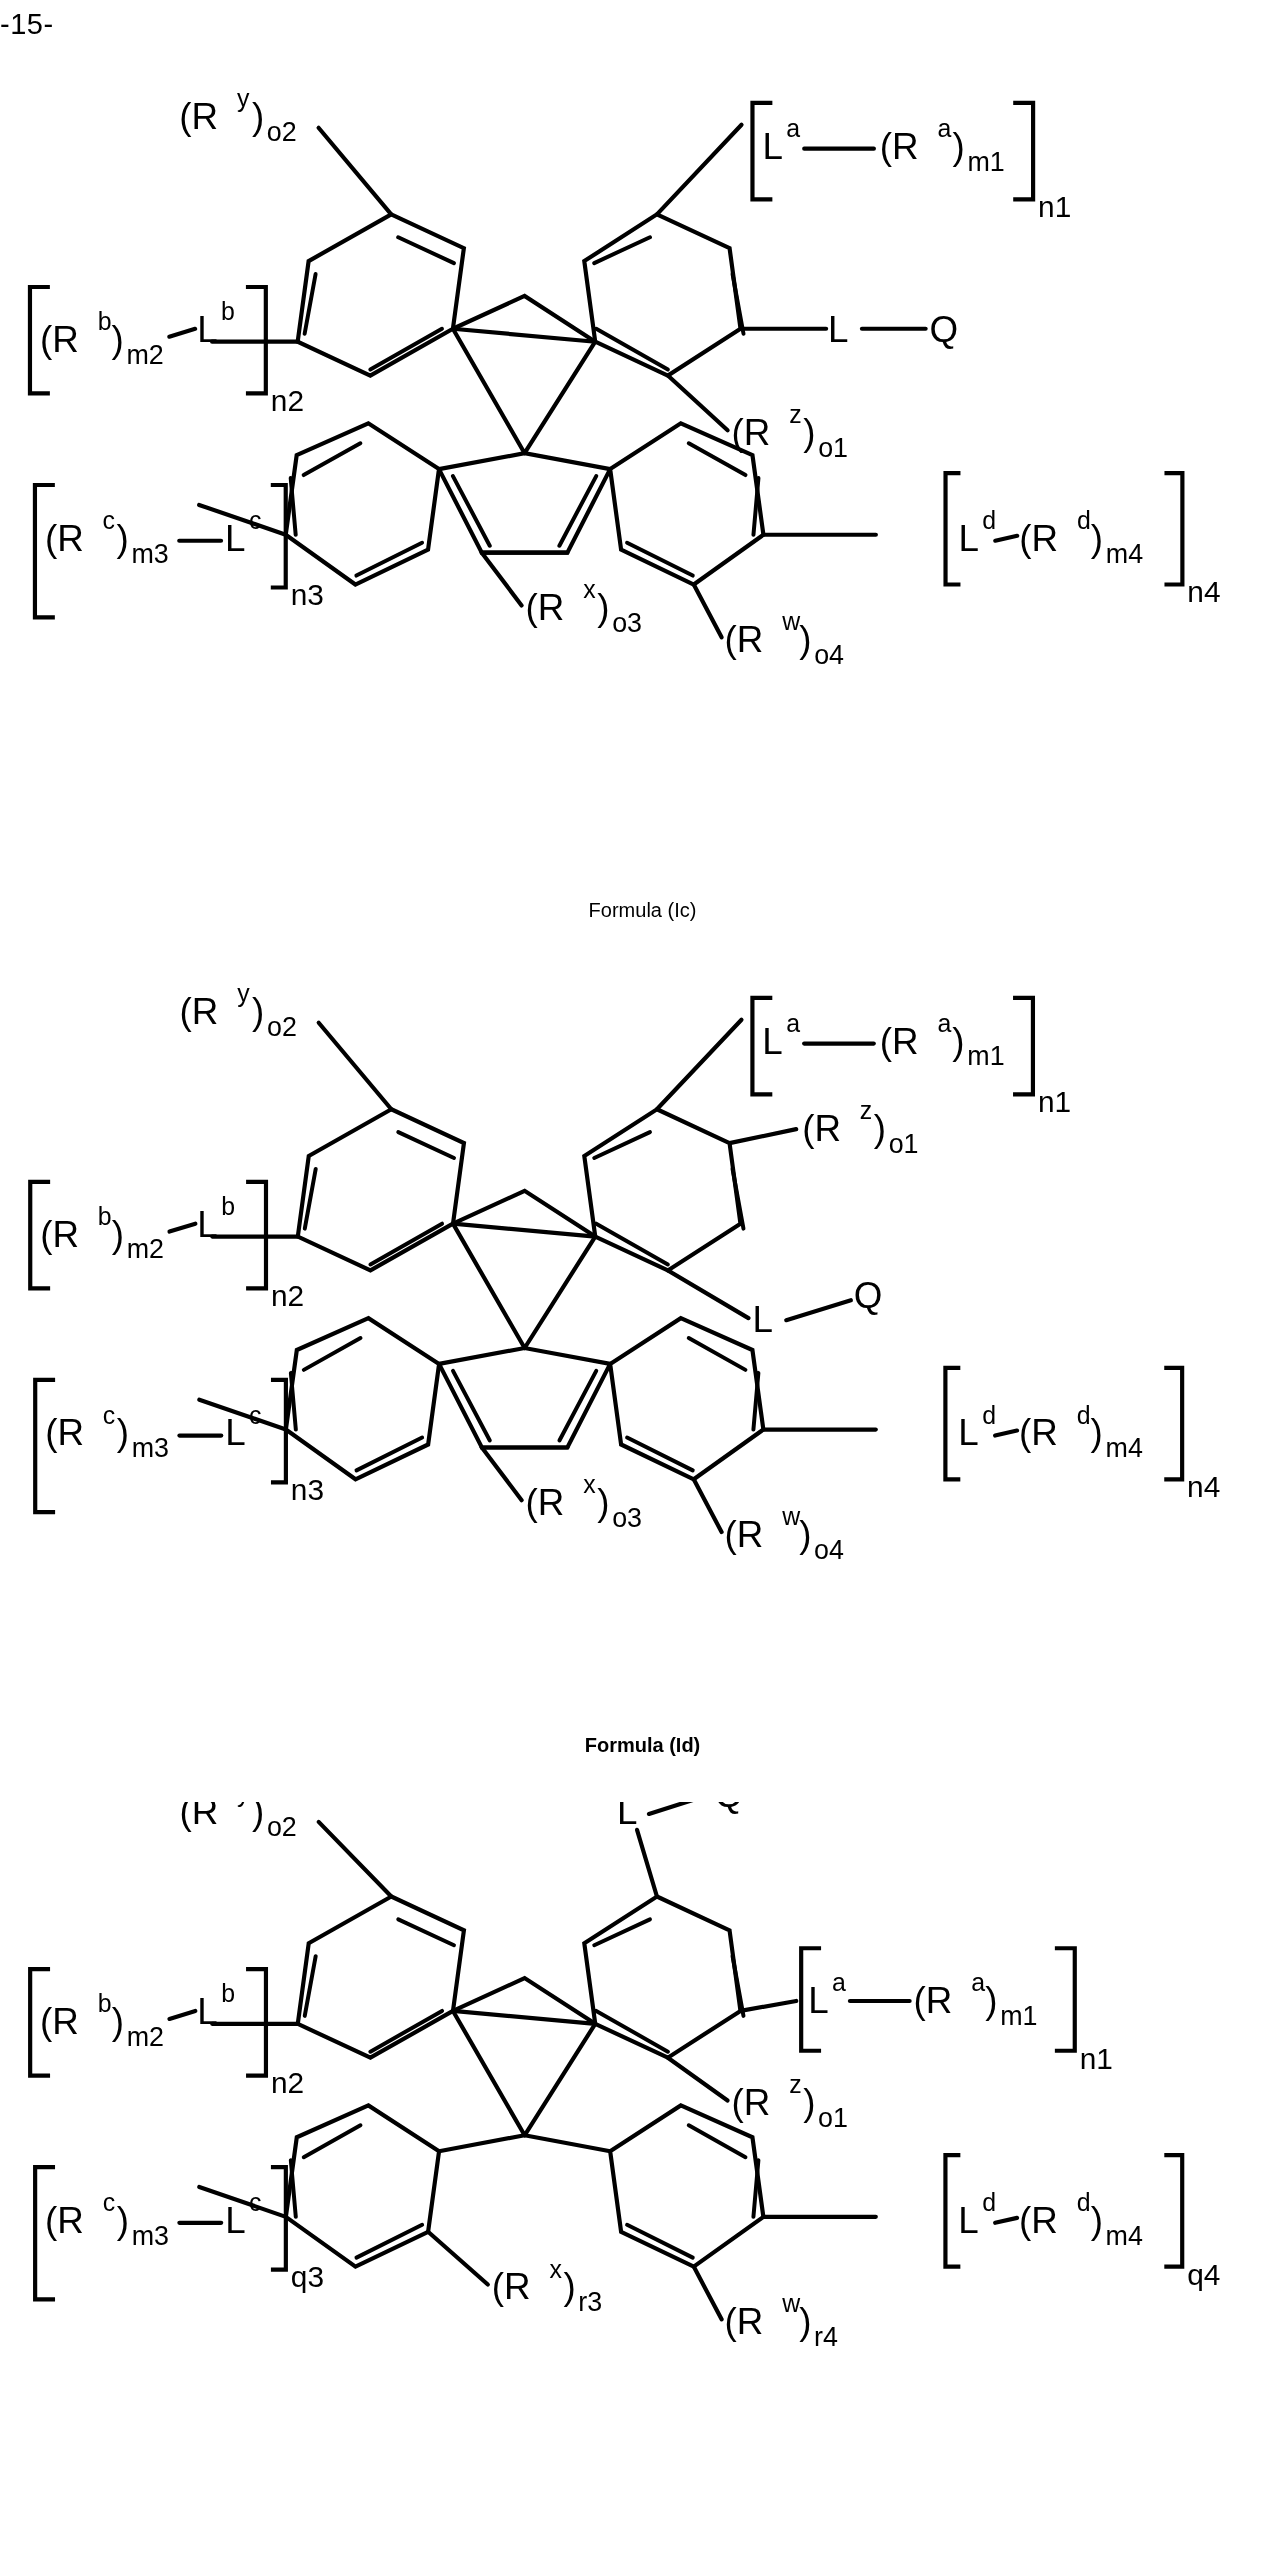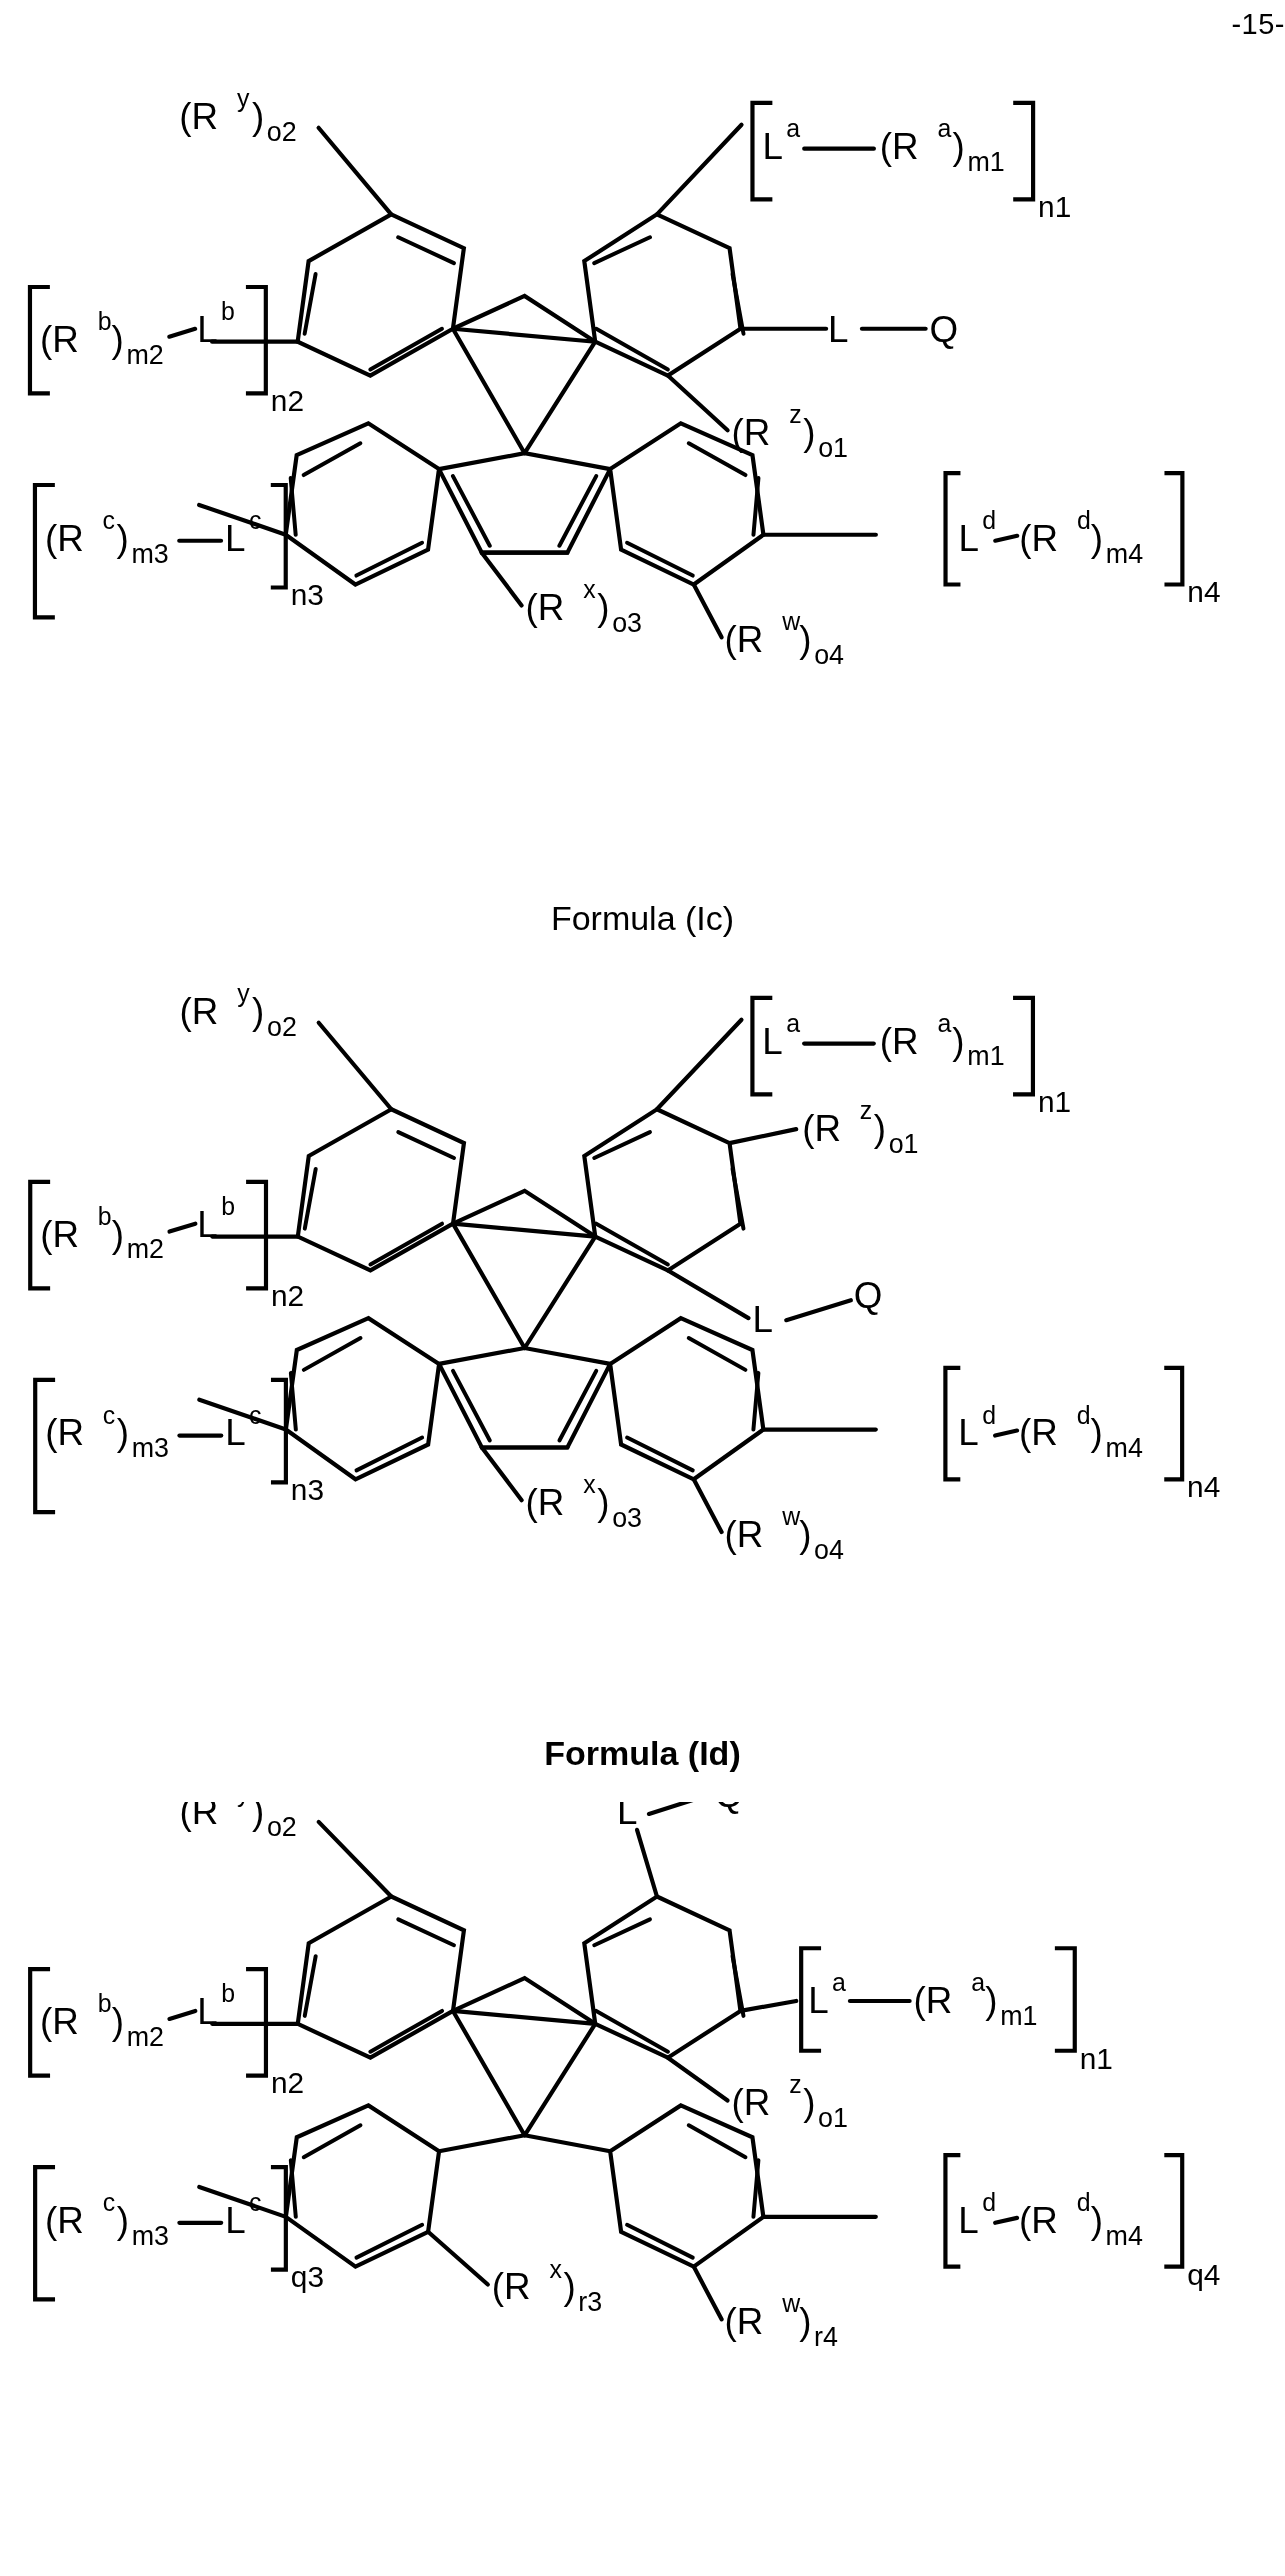--- a/index.html
+++ b/index.html
@@ -13,39 +13,39 @@
     font-family: "Liberation Sans", sans-serif;
     color: #000000;
     position: relative;
     overflow: hidden;
   }
   .page-number {
     position: absolute;
     top: 8px;
     left: 0;
     width: 100%;
-    text-align: right;
+    text-align: left;
     font-size: 29px;
     letter-spacing: 0.5px;
   }
   .formula-block {
     position: absolute;
     left: 0;
     width: 1285px;
   }
   #formula-block-1 { top: 75px;   height: 826px; }
   #formula-block-2 { top: 970px;  height: 756px; }
   #formula-block-3 { top: 1802px; height: 774px; }
 
   .formula-caption {
     position: absolute;
     left: 0;
     width: 1285px;
     text-align: center;
-    font-size: 34px;
+    font-size: 20px;
   }
   #caption-1 { top: 899px; }
   #caption-2 { top: 1734px; font-weight: bold; }
 
   svg { display: block; }
   .bond {
     stroke: #000;
     stroke-width: 4.2;
     fill: none;
     stroke-linecap: round;

